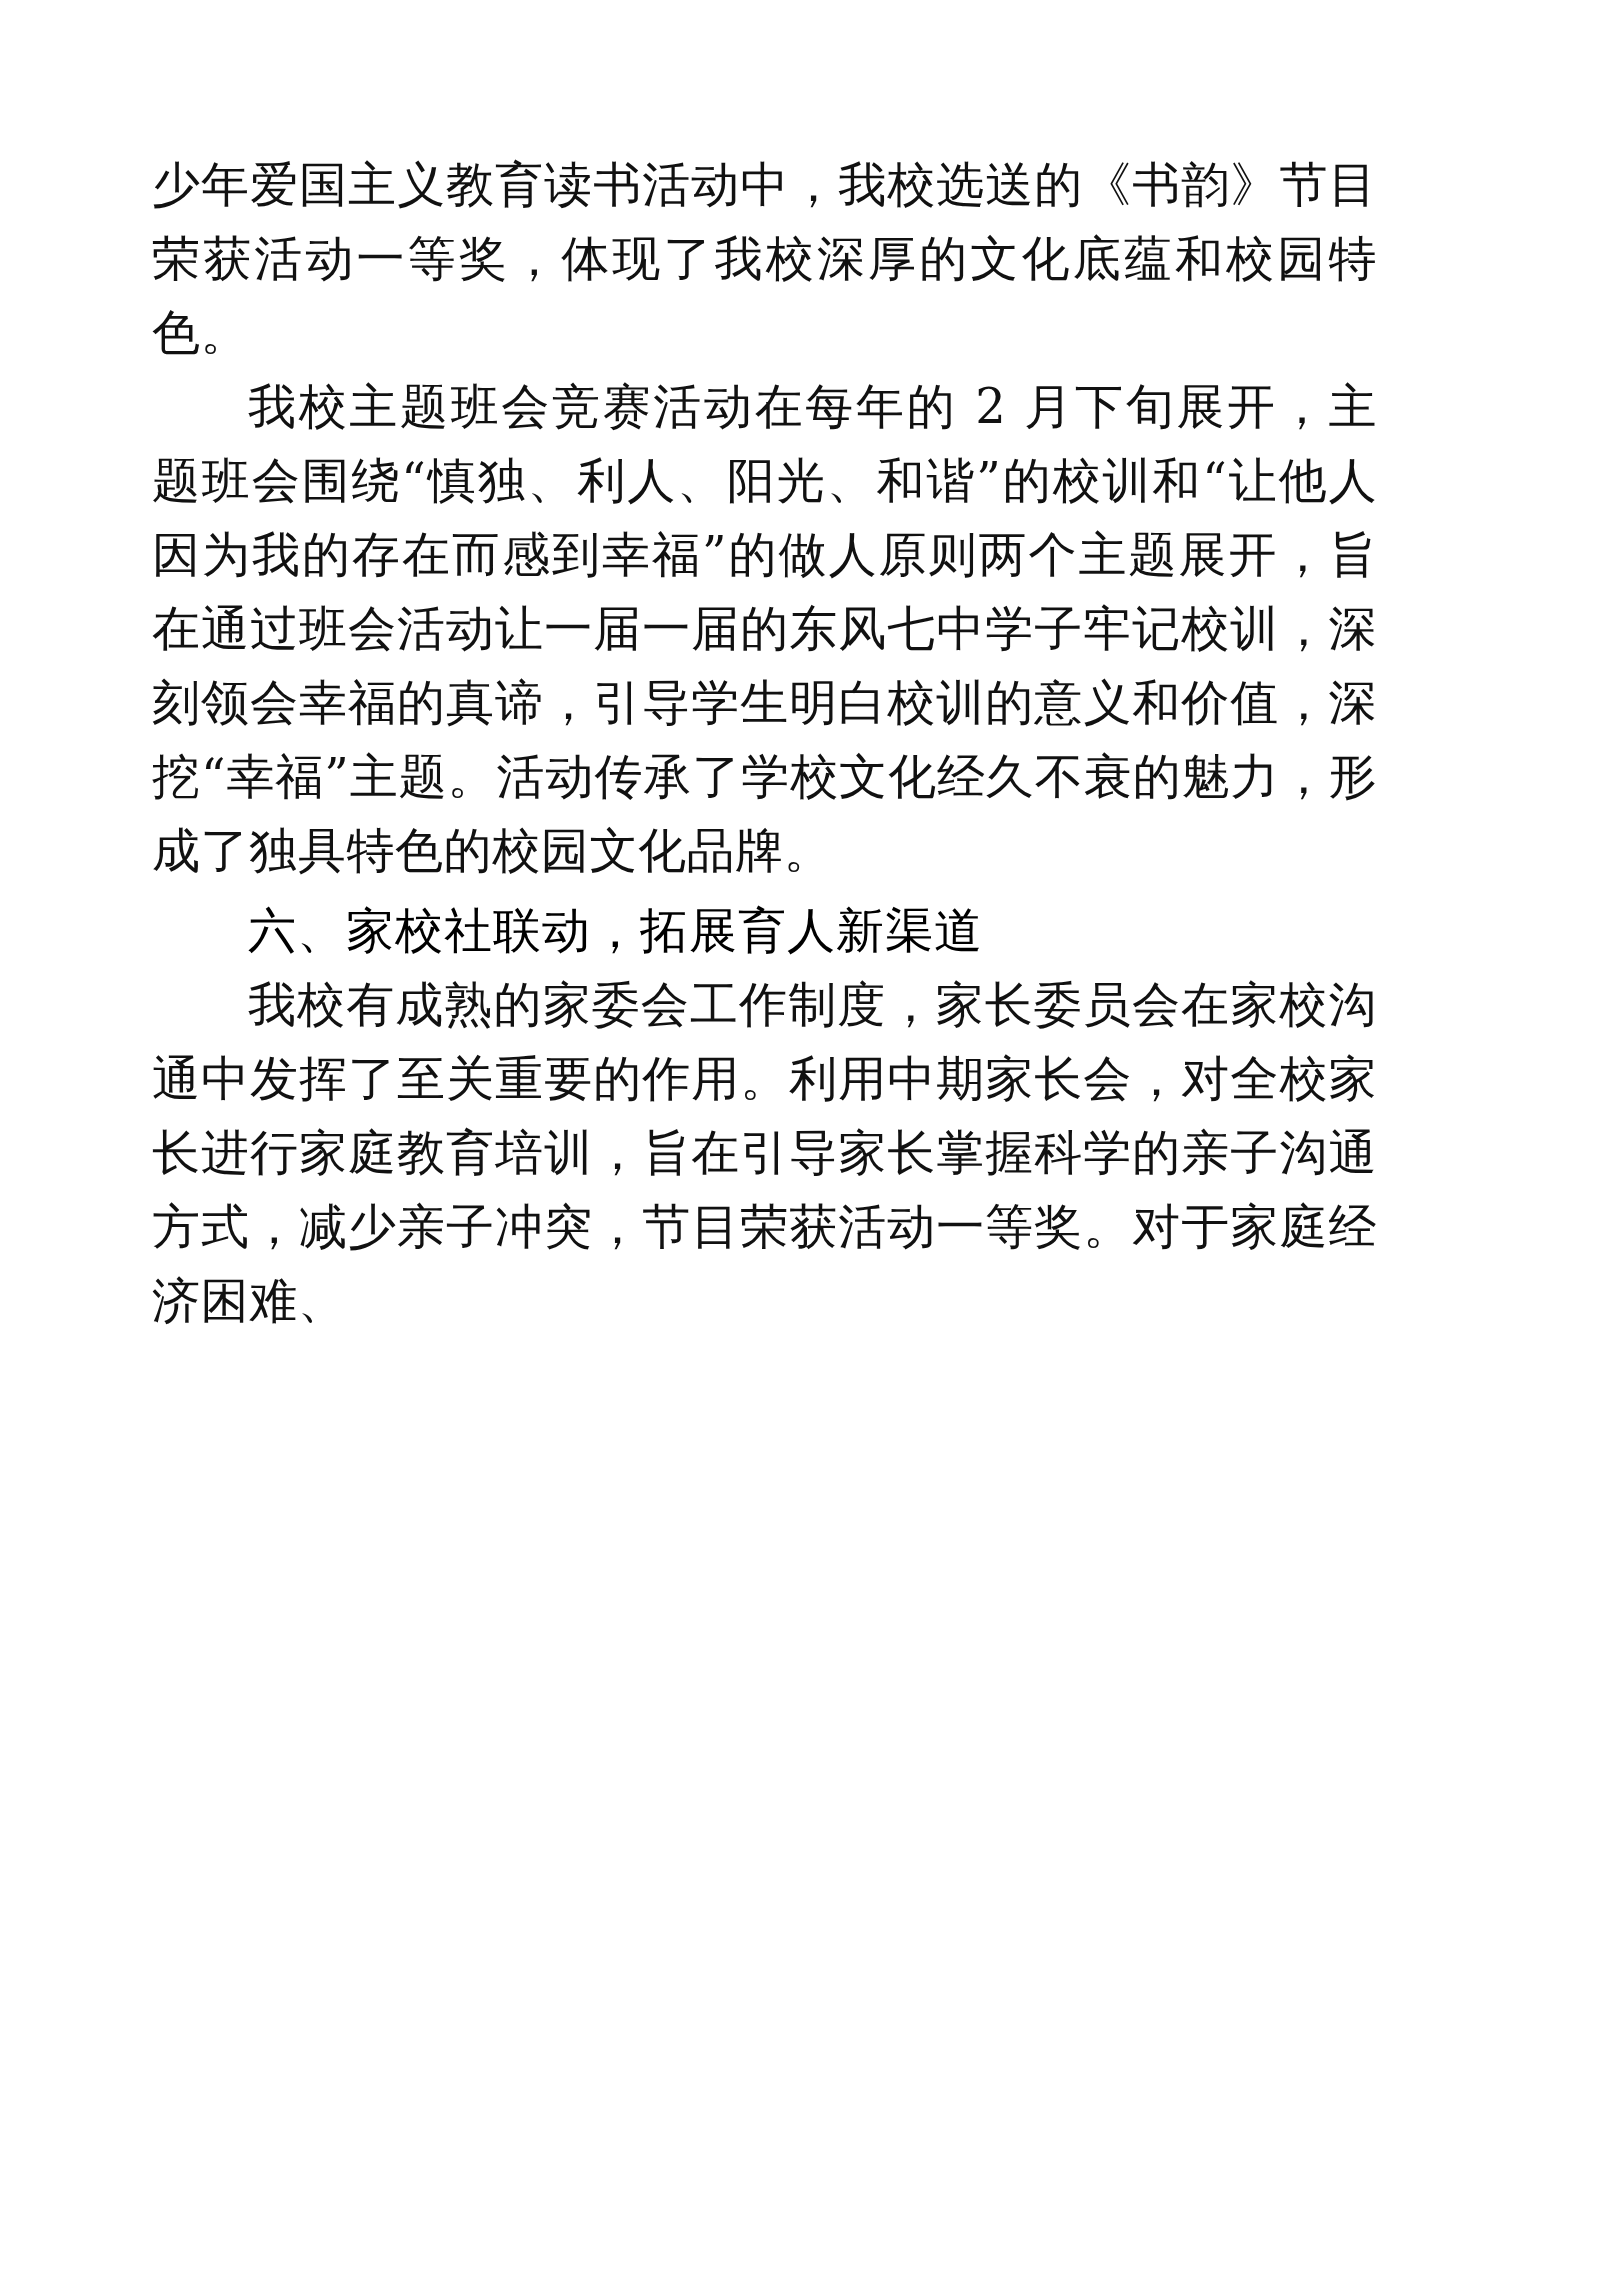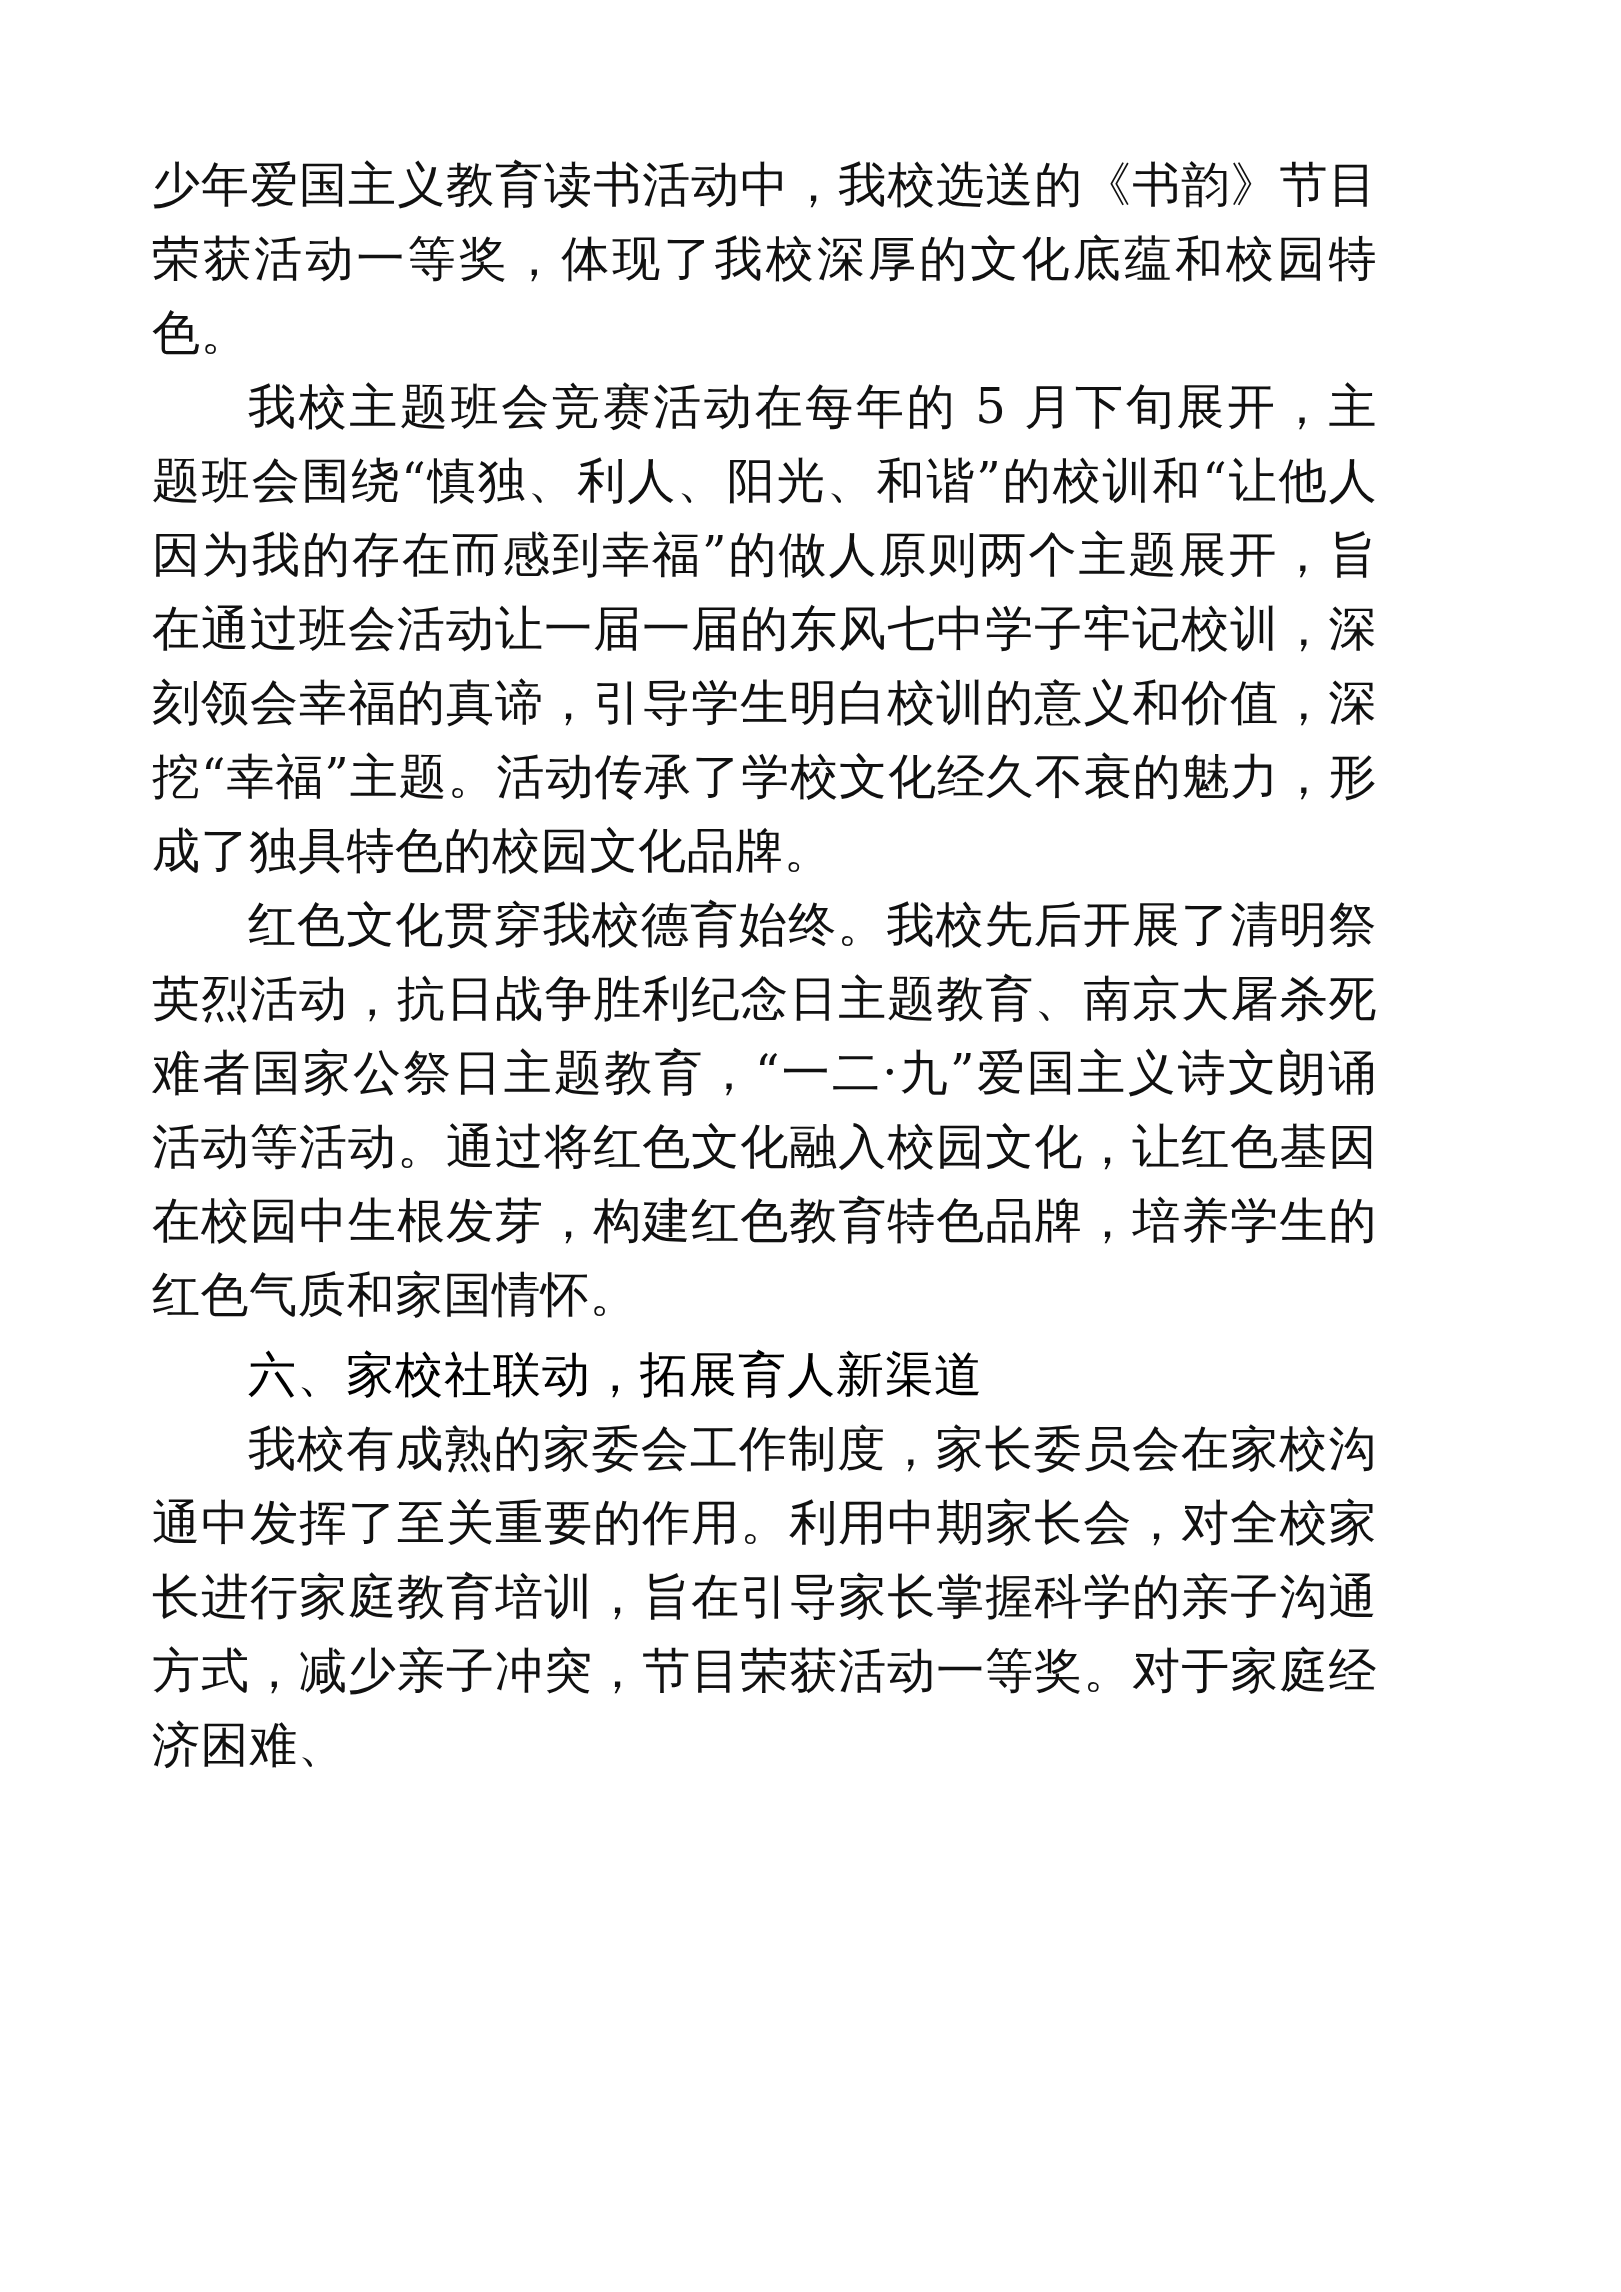--- a/index.html
+++ b/index.html
@@ -62,23 +62,22 @@
 </style>
 </head>
 <body>
 
 <div class="page">
 
   <div class="body-text">
 
     <p class="para cont">少年爱国主义教育读书活动中，我校选送的《书韵》节目荣获活动一等奖，体现了我校深厚的文化底蕴和校园特色。</p>
 
-    <p class="para">我校主题班会竞赛活动在每年的 5 月下旬展开，主题班会围绕“慎独、利人、阳光、和谐”的校训和“让他人因为我的存在而感到幸福”的做人原则两个主题展开，旨在通过班会活动让一届一届的东风七中学子牢记校训，深刻领会幸福的真谛，引导学生明白校训的意义和价值，深挖“幸福”主题。活动传承了学校文化经久不衰的魅力，形成了独具特色的校园文化品牌。</p>
+    <p class="para">我校主题班会竞赛活动在每年的 2 月下旬展开，主题班会围绕“慎独、利人、阳光、和谐”的校训和“让他人因为我的存在而感到幸福”的做人原则两个主题展开，旨在通过班会活动让一届一届的东风七中学子牢记校训，深刻领会幸福的真谛，引导学生明白校训的意义和价值，深挖“幸福”主题。活动传承了学校文化经久不衰的魅力，形成了独具特色的校园文化品牌。</p>
 
-    <p class="para">红色文化贯穿我校德育始终。我校先后开展了清明祭英烈活动，抗日战争胜利纪念日主题教育、南京大屠杀死难者国家公祭日主题教育，“一二·九”爱国主义诗文朗诵活动等活动。通过将红色文化融入校园文化，让红色基因在校园中生根发芽，构建红色教育特色品牌，培养学生的红色气质和家国情怀。</p>
 
     <div class="spacer-sm"></div>
 
     <h2 class="section-heading">六、家校社联动，拓展育人新渠道</h2>
 
 
     <p class="para">我校有成熟的家委会工作制度，家长委员会在家校沟通中发挥了至关重要的作用。利用中期家长会，对全校家长进行家庭教育培训，旨在引导家长掌握科学的亲子沟通方式，减少亲子冲突，节目荣获活动一等奖。对于家庭经济困难、</p>
 
   </div>
 

